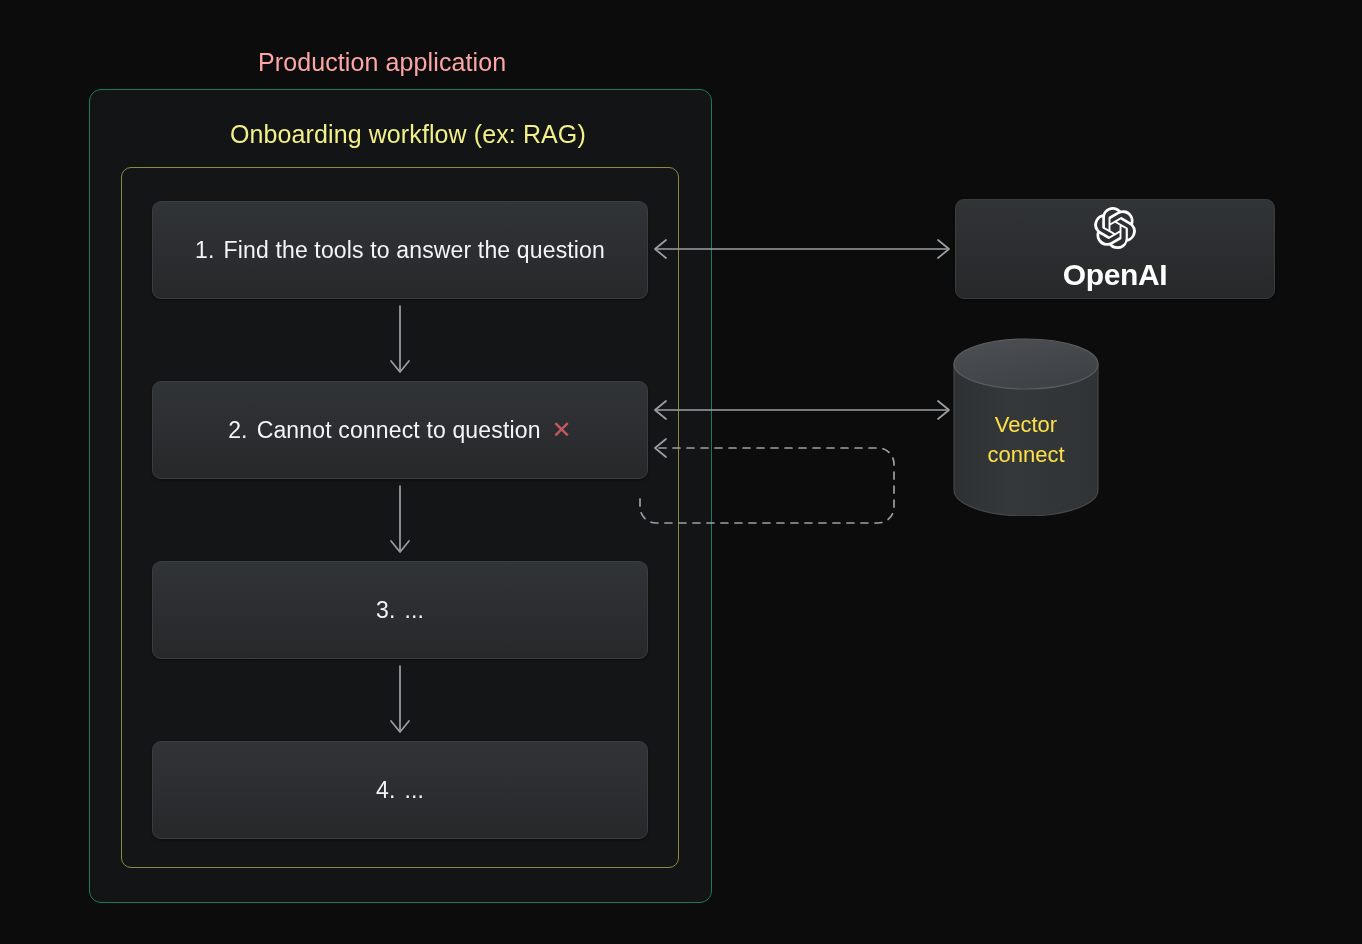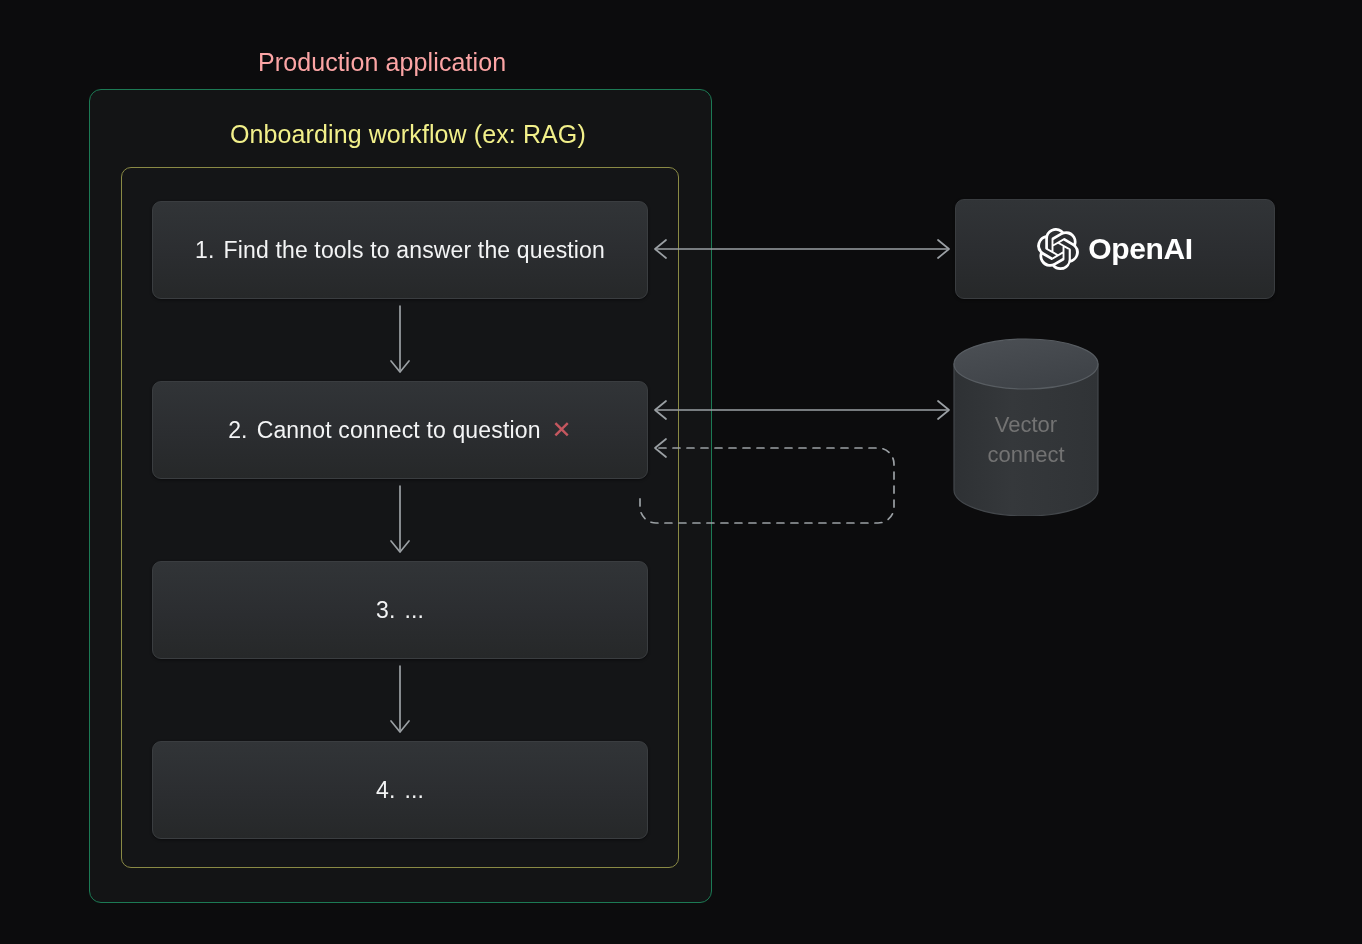--- a/index.html
+++ b/index.html
@@ -108,20 +108,21 @@
     height: 100px;
     border-radius: 9px;
     border: 1px solid #3a3d40;
     background: linear-gradient(180deg, #313437 0%, #2b2d30 55%, #262829 100%);
     box-shadow: 0 1px 3px rgba(0,0,0,0.45);
     box-sizing: border-box;
     display: flex;
     align-items: center;
     justify-content: center;
     gap: 9px;
+    flex-direction: column;
   }
   .openai-word {
     color: #ffffff;
     font-size: 30px;
     font-weight: bold;
     letter-spacing: -0.4px;
   }
 
   .db {
     position: absolute;
@@ -129,21 +130,21 @@
     top: 338px;
     width: 146px;
     height: 178px;
   }
   .db-label {
     position: absolute;
     left: 953px;
     top: 410px;
     width: 146px;
     text-align: center;
-    color: #737373;
+    color: #fde047;
     font-size: 22px;
     line-height: 30px;
     pointer-events: none;
   }
 
   
   .wires {
     position: absolute;
     inset: 0;
     pointer-events: none;

